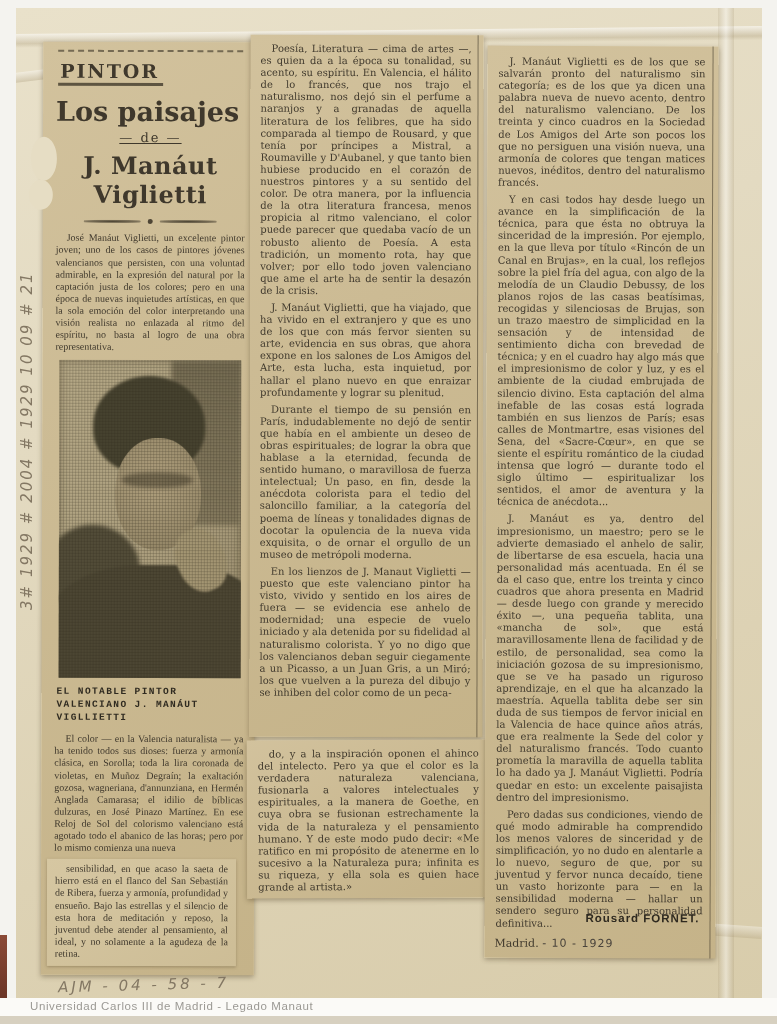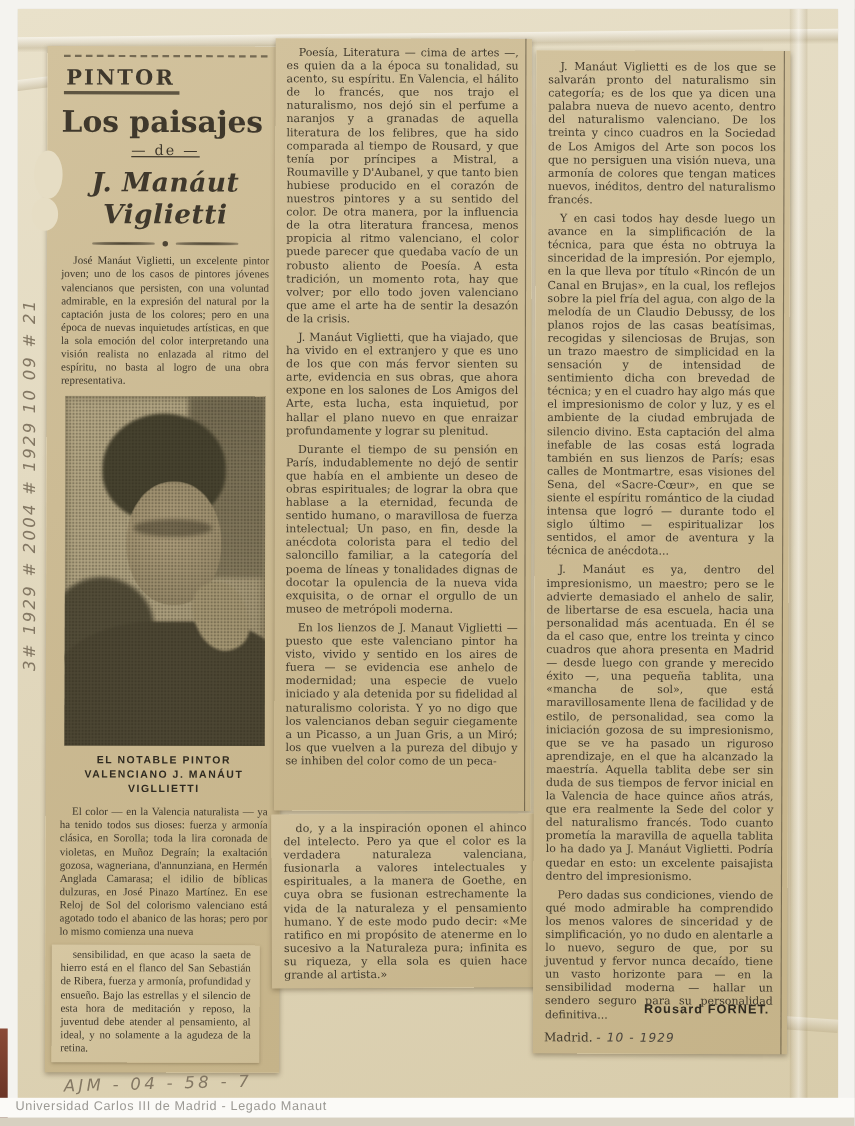--- a/index.html
+++ b/index.html
@@ -20,36 +20,36 @@
       background:linear-gradient(180deg,rgba(255,255,255,.35),rgba(120,100,60,.15));transform:rotate(4deg);}
   
   .edge{position:absolute;background:#f4f3ef;}
   .edge.top{left:0;top:0;width:100%;height:8px;}
   .edge.left{left:0;top:0;width:16px;height:100%;}
   .edge.right{right:0;top:0;width:15px;height:100%;}
   .footer-strip{position:absolute;left:0;top:998px;width:100%;height:18px;background:#fbfaf7;}
   .bottom-bar{position:absolute;left:0;top:1016px;width:100%;height:8px;background:#d7d0c0;}
   .dark-sliver{position:absolute;left:0;top:935px;width:7px;height:89px;
       background:linear-gradient(180deg,#8a4a37,#5e2c1f);}
-  .footer-text{position:absolute;left:14px;top:1000px;font-family:"Liberation Sans",sans-serif;
+  .footer-text{position:absolute;left:30px;top:1000px;font-family:"Liberation Sans",sans-serif;
       font-size:11.5px;letter-spacing:.6px;color:#9b9994;}
   
   .clip{position:absolute;background:linear-gradient(150deg,#d2c29d 0%,#ccbb94 40%,#c5b389 100%);
         box-shadow:0 2px 5px rgba(70,55,30,.4);color:#3f382c;}
   .clip .rule-right{position:absolute;top:0;bottom:0;right:5px;width:1px;background:rgba(55,48,35,.55);}
   .clip1{left:42px;top:42px;width:213px;height:933px;transform:rotate(.15deg);padding:0;}
   .clip1 .notch{position:absolute;left:-12px;top:95px;width:26px;height:44px;border-radius:50%;background:#e6ddc4;}
   .clip1 .notch2{position:absolute;left:-14px;top:138px;width:24px;height:30px;border-radius:50%;background:#e6ddc4;}
   .clip1-inner{padding:8px 11px 8px 13px;}
   .toprule{border-top:2px dashed rgba(55,48,35,.6);margin:0 2px 8px 2px;}
   .kicker{font-size:19px;font-weight:bold;letter-spacing:2px;border-bottom:3px solid rgba(55,48,35,.75);
           display:inline-block;padding:0 4px 1px 2px;margin-left:2px;}
   .headline{margin-top:12px;text-align:left;font-weight:bold;font-size:27px;line-height:1.05;}
   .headline-de{text-align:center;font-size:13px;margin-top:4px;letter-spacing:2px;text-decoration:underline;}
-  .headline-author{text-align:center;font-weight:bold;font-size:24px;margin-top:6px;letter-spacing:.5px;font-style:italic;}
+  .headline-author{text-align:center;font-weight:bold;font-size:24px;margin-top:6px;letter-spacing:.5px;}
   .ornament{display:flex;align-items:center;gap:7px;margin:10px 28px 8px 28px;}
   .ornament .line{flex:1;height:3px;border-radius:2px;
       background:radial-gradient(ellipse at center,rgba(55,48,35,.85) 0%,rgba(55,48,35,.55) 60%,rgba(55,48,35,0) 100%);}
   .ornament .dot{width:5px;height:5px;border-radius:50%;background:rgba(55,48,35,.85);}
   .bodytext{font-size:10px;line-height:12.1px;text-align:justify;text-indent:11px;margin:0 0 5px 0;}
   .clip1 .bodytext{font-size:10px;font-family:Liberation Serif, serif;}
   
   .photo{position:relative;width:182px;height:318px;margin:7px auto 0 auto;overflow:hidden;
          background:linear-gradient(125deg,#b5a886 0%,#ab9e7d 55%,#9c8f6f 100%);
          box-shadow:inset 0 0 8px rgba(60,50,30,.4);}
@@ -63,35 +63,35 @@
          background:rgba(58,52,36,.5);filter:blur(2px);}
   .photo .hand{position:absolute;left:118px;top:168px;width:48px;height:64px;border-radius:45%;
          background:#a39572;transform:rotate(-24deg);filter:blur(1px);}
   .photo .suit{position:absolute;left:-12px;top:205px;width:212px;height:130px;border-radius:45% 35% 0 0;
          background:#4c4633;filter:blur(1.2px);}
   .photo .shoulder{position:absolute;left:-14px;top:165px;width:95px;height:90px;border-radius:50%;
          background:#524c38;filter:blur(2px);}
   .photo .halftone{position:absolute;inset:0;
          background-image:radial-gradient(rgba(40,35,22,.32) .8px,rgba(0,0,0,0) 1.3px);
          background-size:3px 3px;}
-  .photo-caption{font-family:Liberation Sans, sans-serif;font-weight:bold;font-size:9.5px;line-height:13px;
-         letter-spacing:1.4px;text-align:center;margin:7px 2px 9px 2px;color:#2f2a20;}
+  .photo-caption{font-family:Liberation Mono, monospace;font-weight:bold;font-size:9.5px;line-height:13px;
+         letter-spacing:1.4px;text-align:left;margin:7px 2px 9px 2px;color:#2f2a20;}
   .slip-offset{background:linear-gradient(150deg,#d6c7a2,#cdbd96);transform:translateX(-7px);
          box-shadow:0 1px 3px rgba(70,55,30,.35);padding:4px 8px 6px 8px;margin-top:4px;}
   .slip-offset .bodytext{margin:0;}
   .clip2a{left:250px;top:35px;width:233px;height:702px;transform:rotate(.1deg);}
   .clip2a .inner{padding:8px 12px 6px 10px;}
   .clip2b{left:247px;top:740px;width:243px;height:158px;transform:rotate(-.25deg);}
   .clip2b .inner{padding:8px 11px;}
   .clip3{left:486px;top:46px;width:231px;height:912px;transform:rotate(.2deg);}
   .clip3 .inner{padding:10px 13px 6px 11px;}
   .signature{position:absolute;right:16px;bottom:34px;font-family:"Liberation Sans",sans-serif;
          font-weight:bold;font-size:11.5px;letter-spacing:1px;color:#2f2a20;}
   .dateline{position:absolute;left:10px;bottom:8px;font-size:11px;color:#3f382c;}
-  .dateline .hand{font-family:"DejaVu Sans",sans-serif;font-style:italic;color:#4a443c;letter-spacing:1px;}
+  .dateline .hand{font-family:"DejaVu Sans",sans-serif;color:#4a443c;letter-spacing:1px;}
   
   .hand-note{font-family:"DejaVu Sans",sans-serif;font-style:italic;color:#837763;}
   .note-vertical{position:absolute;left:18px;top:170px;width:30px;height:440px;}
   .note-vertical span{position:absolute;left:0;top:440px;transform:rotate(-90deg);transform-origin:top left;
          white-space:nowrap;font-size:15px;letter-spacing:2px;}
   .note-bottom{position:absolute;left:58px;top:976px;font-size:15px;letter-spacing:3px;transform:rotate(-1.5deg);}
 </style>
 </head>
 <body>
 

